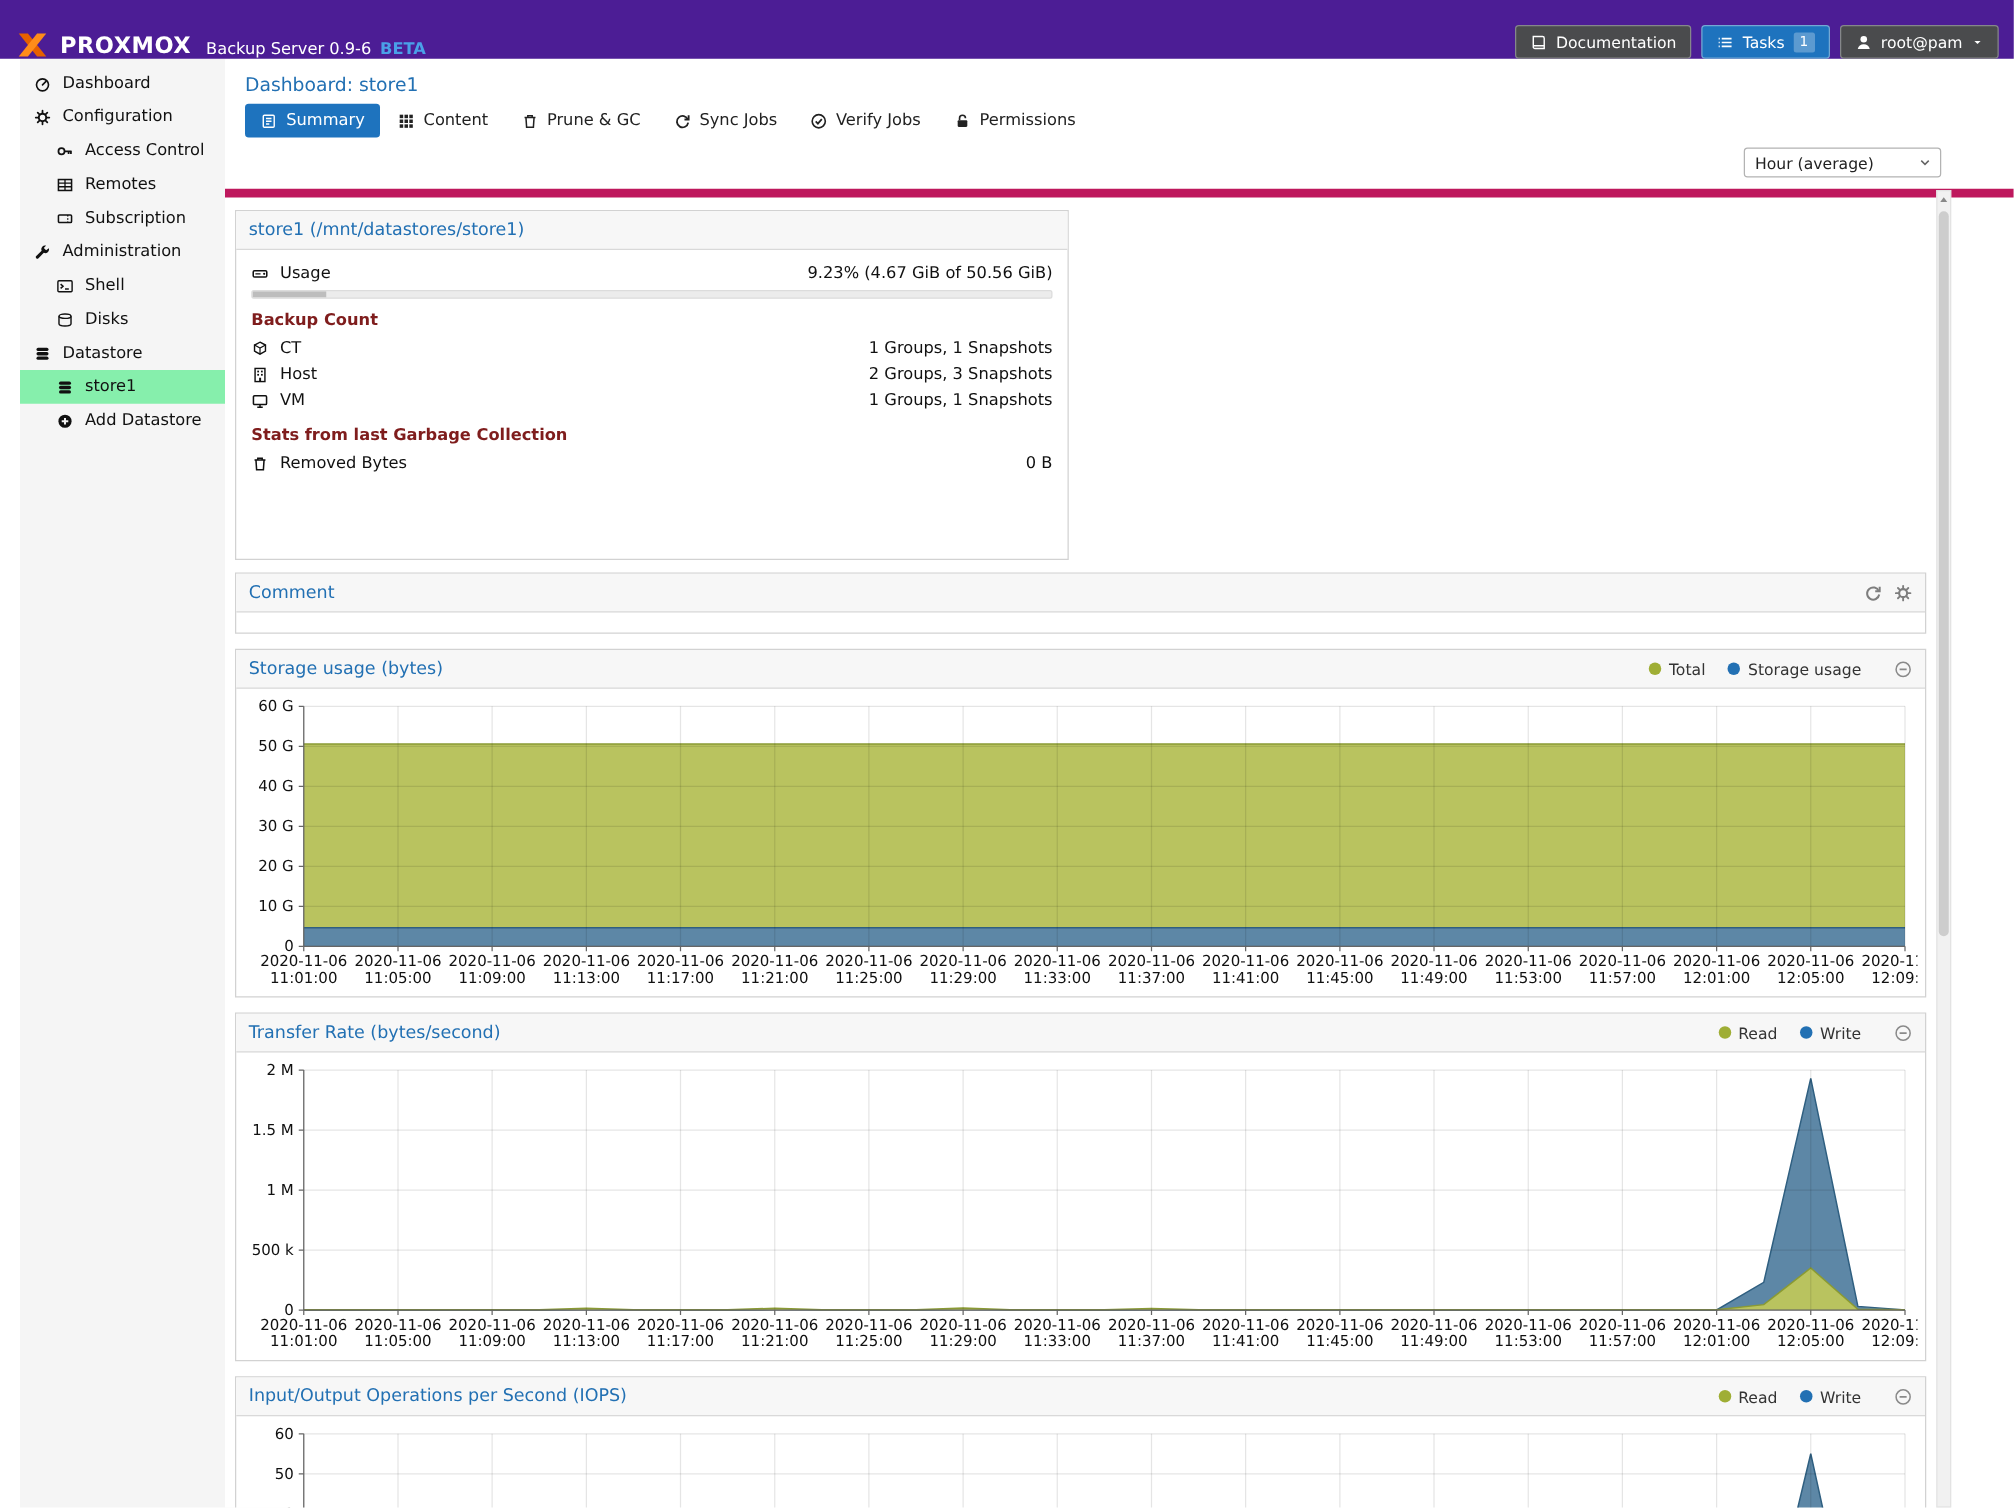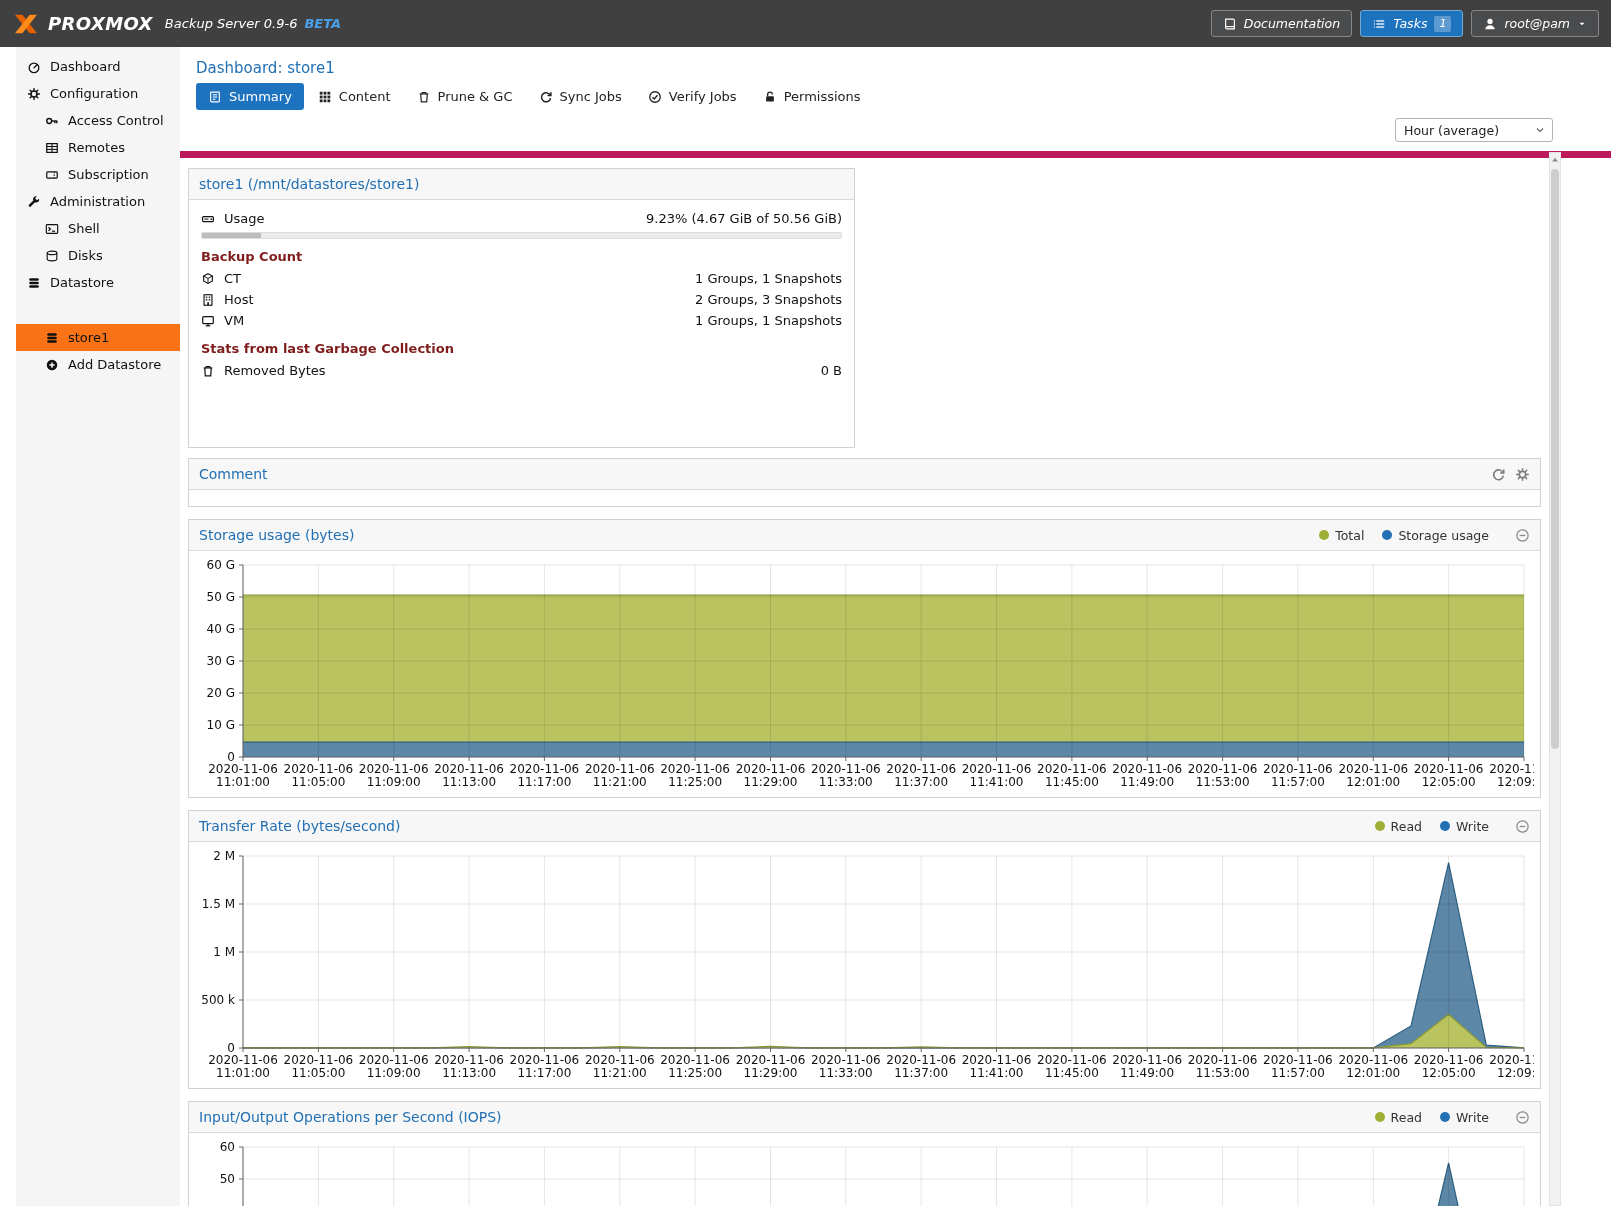--- a/index.html
+++ b/index.html
@@ -5,39 +5,39 @@
   html,body{margin:0;padding:0;width:1611px;height:1206px;overflow:hidden;
     font-family:"DejaVu Sans","Liberation Sans",sans-serif;background:#fff;}
   *{box-sizing:border-box;}
   .icon{width:14px;height:14px;display:inline-block;flex:none;}
   .icon svg{display:block;width:100%;height:100%;}
   .icon.i10{width:10px;height:10px;}
   .icon.i12{width:12px;height:12px;}
   .icon.i15{width:15px;height:15px;}
 
   
-  .topbar{position:absolute;top:0;left:0;width:100%;height:47px;background:#404040;
-    display:flex;align-items:center;padding:0 12px;color:#fff;z-index:9;font-style:italic;}
+  .topbar{position:absolute;top:0;left:0;width:100%;height:47px;background:#4c1d95;
+    display:flex;align-items:flex-end;padding:0 12px;color:#fff;z-index:9;}
   .brand{display:flex;align-items:center;gap:8px;cursor:pointer;}
   .brand-text{font-size:18px;font-weight:bold;letter-spacing:.4px;}
   .product{margin-left:12px;font-size:13px;}
   .beta{margin-left:7px;color:#4aa0e8;font-size:13px;font-weight:600;text-decoration:none;cursor:pointer;}
   .tb-right{margin-left:auto;display:flex;gap:8px;align-items:center;}
   .tb-btn{display:flex;align-items:center;gap:7px;height:27px;padding:0 11px;border:1px solid #85878a;
     border-radius:3px;background:#4a4b4d;color:#fff;font-size:12.5px;cursor:pointer;}
   .tb-btn.primary{background:#1e73be;border-color:#74a9d4;}
   .badge{background:rgba(255,255,255,.28);border-radius:2px;padding:0 5px;font-size:11px;line-height:16px;}
 
   
   .sidebar{position:absolute;top:47px;left:16px;width:216px;bottom:0;background:#f5f5f5;
     border-right:1px solid #dadada;padding-top:6px;}
   .side-item{display:flex;align-items:center;gap:9px;height:27px;padding:0 8px 0 11px;
     font-size:13px;color:#111;cursor:pointer;}
   .side-item.lvl1{padding-left:29px;}
-  .side-item.selected{background:#f97316;margin-top:28px;}
+  .side-item.selected{background:#86efac;}
   .side-arrow{margin-left:auto;color:#555;}
 
   
   .main{position:absolute;top:47px;left:180px;right:0;bottom:0;background:#fff;overflow:hidden;}
   .page-title{margin:12px 0 6px 16px;font-size:15px;color:#2270b3;}
   .tabs{display:flex;gap:2px;margin:5px 0 0 16px;}
   .tab{display:flex;align-items:center;gap:7px;padding:6px 12px;font-size:13px;color:#222;
     border-radius:3px;cursor:pointer;}
   .tab.active{background:#1e73be;color:#fff;}
   .toolbar{display:flex;justify-content:flex-end;padding:8px 58px 9px 16px;border-bottom:7px solid #be185d;}

